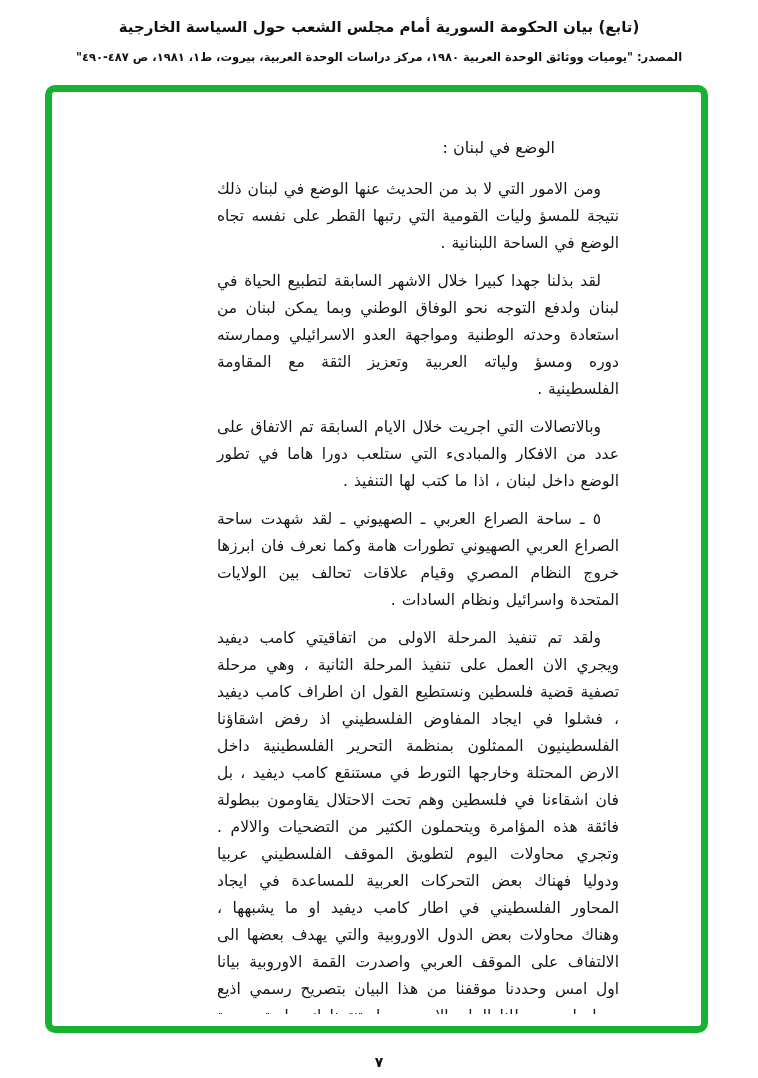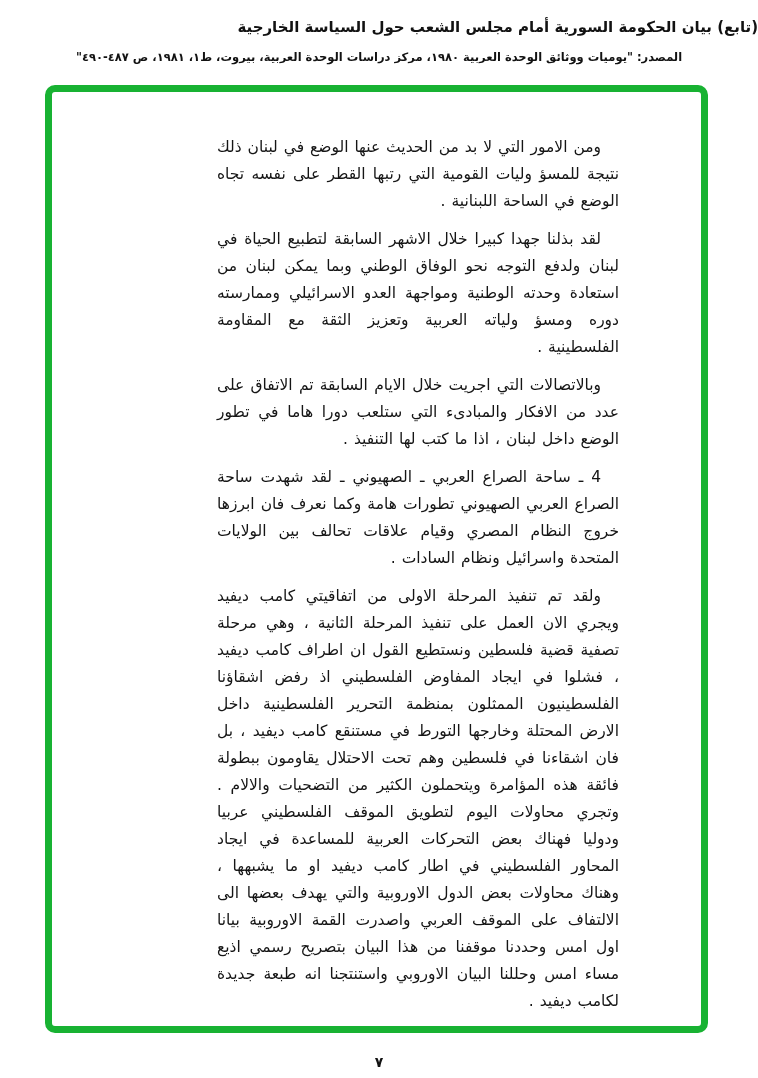--- a/index.html
+++ b/index.html
@@ -15,21 +15,21 @@
     background: #ffffff;
     overflow: hidden;
   }
   
   .header-title {
     position: absolute;
     top: 18px;
     left: 0;
     right: 0;
     direction: rtl;
-    text-align: right;
+    text-align: center;
     font-weight: bold;
     font-size: 15px;
     letter-spacing: 0;
     color: #121212;
   }
   .source-line {
     position: absolute;
     top: 50px;
     left: 0;
     right: 0;
@@ -95,26 +95,27 @@
 <body>
 
 <div class="page" style="background: rgb(255, 255, 255);">
 
   <div class="header-title">(تابع) بيان الحكومة السورية أمام مجلس الشعب حول السياسة الخارجية</div>
 
   <div class="source-line">المصدر:  "يوميات ووثائق الوحدة العربية ١٩٨٠، مركز دراسات الوحدة العربية، بيروت، ط١، ١٩٨١، ص ٤٨٧-٤٩٠"</div>
 
   <div class="frame" style="border-color: rgb(24, 178, 50);">
     <div class="textcol" style="color: rgb(21, 21, 21);">
+      <h2 class="heading">الوضع في لبنان :</h2>
       <div>
 
       <p class="para">ومن الامور التي لا بد من الحديث عنها الوضع في لبنان ذلك نتيجة للمسؤ وليات القومية التي رتبها القطر على نفسه تجاه الوضع في الساحة اللبنانية .</p>
           <p class="para">لقد بذلنا جهدا كبيرا خلال الاشهر السابقة لتطبيع الحياة في لبنان ولدفع التوجه نحو الوفاق الوطني وبما يمكن لبنان من استعادة وحدته الوطنية ومواجهة العدو الاسرائيلي وممارسته دوره ومسؤ ولياته العربية وتعزيز الثقة مع المقاومة الفلسطينية .</p>
           <p class="para">وبالاتصالات التي اجريت خلال الايام السابقة تم الاتفاق على عدد من الافكار والمبادىء التي ستلعب دورا هاما في تطور الوضع داخل لبنان ، اذا ما كتب لها التنفيذ .</p>
-          <p class="para">4 ـ ساحة الصراع العربي ـ الصهيوني ـ لقد شهدت ساحة الصراع العربي الصهيوني تطورات هامة وكما نعرف فان ابرزها خروج النظام المصري وقيام علاقات تحالف بين الولايات المتحدة واسرائيل ونظام السادات .</p>
+          <p class="para">٥ ـ ساحة الصراع العربي ـ الصهيوني ـ لقد شهدت ساحة الصراع العربي الصهيوني تطورات هامة وكما نعرف فان ابرزها خروج النظام المصري وقيام علاقات تحالف بين الولايات المتحدة واسرائيل ونظام السادات .</p>
           <p class="para">ولقد تم تنفيذ المرحلة الاولى من اتفاقيتي كامب ديفيد ويجري الان العمل على تنفيذ المرحلة الثانية ، وهي مرحلة تصفية قضية فلسطين ونستطيع القول ان اطراف كامب ديفيد ، فشلوا في ايجاد المفاوض الفلسطيني اذ رفض اشقاؤنا الفلسطينيون الممثلون بمنظمة التحرير الفلسطينية داخل الارض المحتلة وخارجها التورط في مستنقع كامب ديفيد ، بل فان اشقاءنا في فلسطين وهم تحت الاحتلال يقاومون ببطولة فائقة هذه المؤامرة ويتحملون الكثير من التضحيات والالام . وتجري محاولات اليوم لتطويق الموقف الفلسطيني عربيا ودوليا فهناك بعض التحركات العربية للمساعدة في ايجاد المحاور الفلسطيني في اطار كامب ديفيد او ما يشبهها ، وهناك محاولات بعض الدول الاوروبية والتي يهدف بعضها الى الالتفاف على الموقف العربي واصدرت القمة الاوروبية بيانا اول امس وحددنا موقفنا من هذا البيان بتصريح رسمي اذيع مساء امس وحللنا البيان الاوروبي واستنتجنا انه طبعة جديدة لكامب ديفيد .</p>
         </div>
     </div>
   </div>
 
   <div class="pageno">٧</div>
 
 </div>
 
 </body></html>

